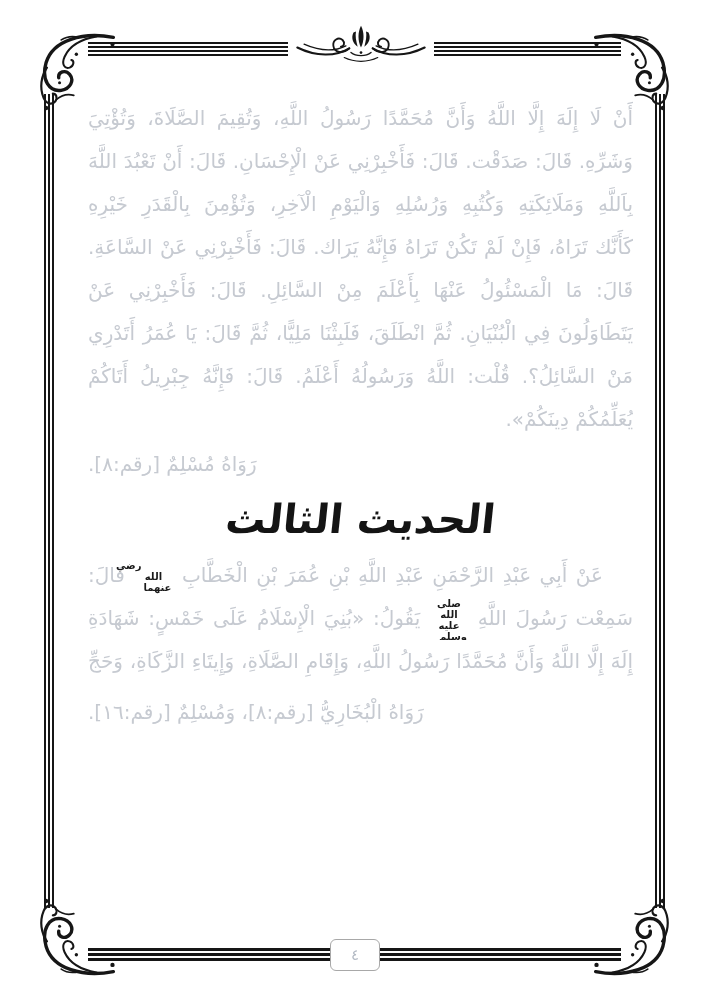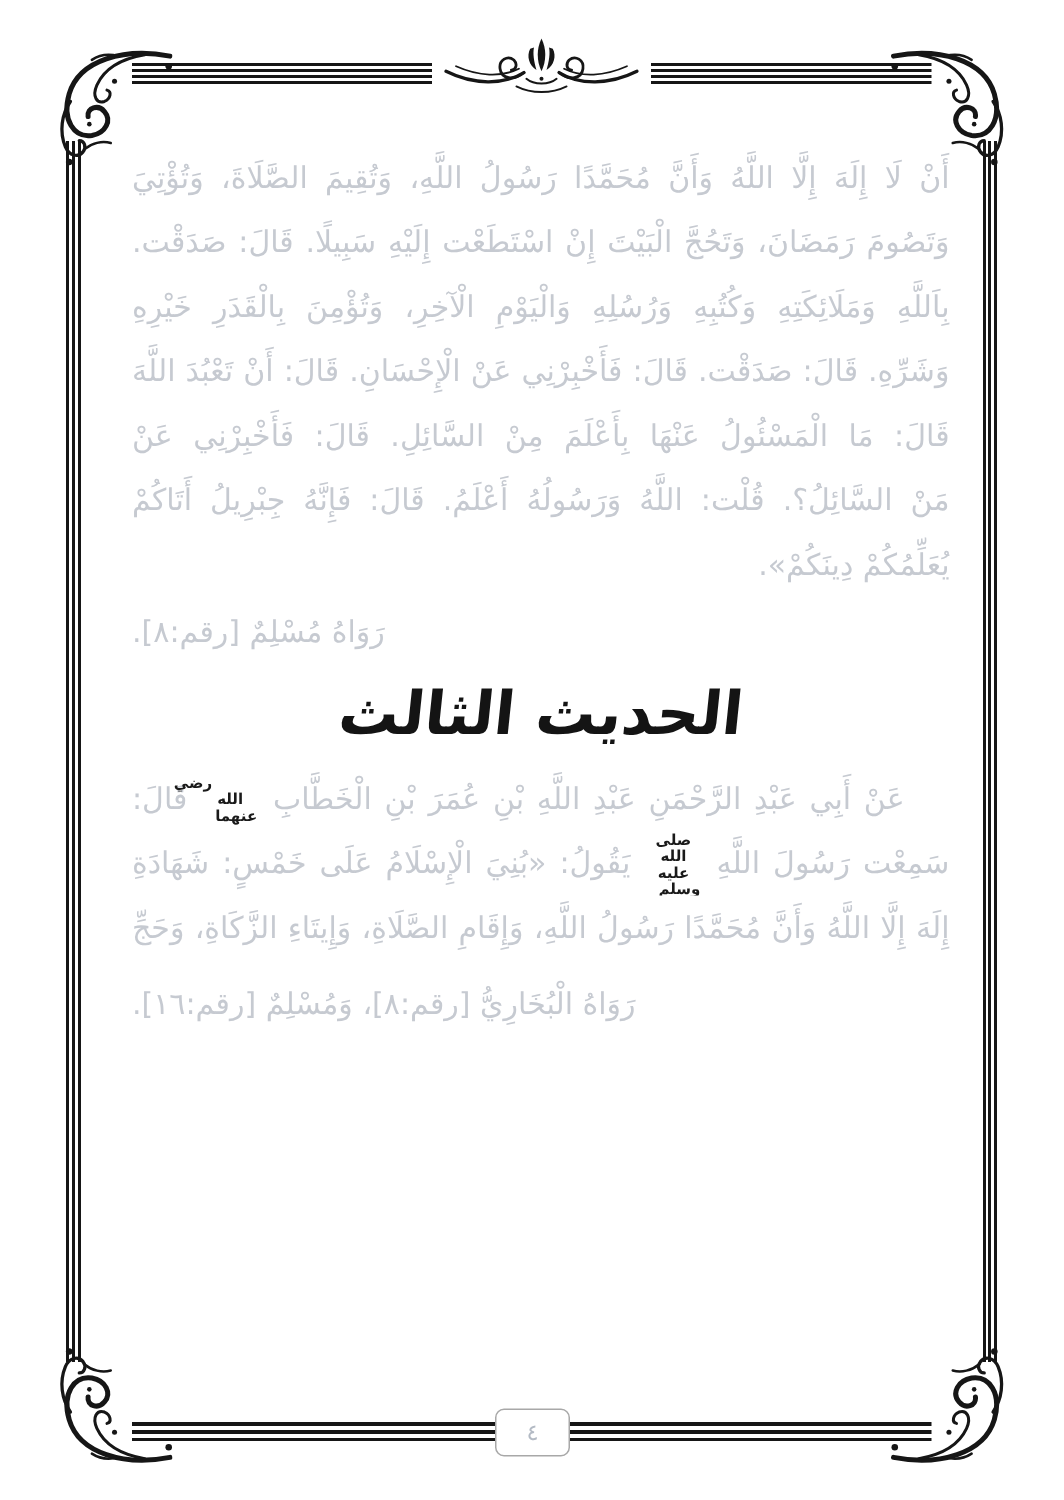--- a/index.html
+++ b/index.html
@@ -111,24 +111,25 @@
       </svg>
     </div>
 
   <div class="pagenum-box">
     <span class="pagenum">٤</span>
   </div>
 
   <div class="content">
 
     <div class="line">أَنْ لَا إِلَهَ إِلَّا اللَّهُ وَأَنَّ مُحَمَّدًا رَسُولُ اللَّهِ، وَتُقِيمَ الصَّلَاةَ، وَتُؤْتِيَ الزَّكَاةَ،</div>
-    <div class="line">وَتَصُومَ رَمَضَانَ، وَتَحُجَّ الْبَيْتَ إِنْ اسْتَطَعْت إِلَيْهِ سَبِيلًا. قَالَ: صَدَقْت.</div>
+    <div class="line">وَشَرِّهِ. قَالَ: صَدَقْت. قَالَ: فَأَخْبِرْنِي عَنْ الْإِحْسَانِ. قَالَ: أَنْ تَعْبُدَ اللَّهَ</div>
     <div class="line">بِاَللَّهِ وَمَلَائِكَتِهِ وَكُتُبِهِ وَرُسُلِهِ وَالْيَوْمِ الْآخِرِ، وَتُؤْمِنَ بِالْقَدَرِ خَيْرِهِ</div>
-    <div class="line">وَشَرِّهِ. قَالَ: صَدَقْت. قَالَ: فَأَخْبِرْنِي عَنْ الْإِحْسَانِ. قَالَ: أَنْ تَعْبُدَ اللَّهَ</div>
+    <div class="line">كَأَنَّك تَرَاهُ، فَإِنْ لَمْ تَكُنْ تَرَاهُ فَإِنَّهُ يَرَاك. قَالَ: فَأَخْبِرْنِي عَنْ السَّاعَةِ.</div>
     <div class="line">قَالَ: مَا الْمَسْئُولُ عَنْهَا بِأَعْلَمَ مِنْ السَّائِلِ. قَالَ: فَأَخْبِرْنِي عَنْ أَمَارَاتِهَا؟</div>
+    <div class="line">يَتَطَاوَلُونَ فِي الْبُنْيَانِ. ثُمَّ انْطَلَقَ، فَلَبِثْنَا مَلِيًّا، ثُمَّ قَالَ: يَا عُمَرُ أَتَدْرِي</div>
     <div class="line">مَنْ السَّائِلُ؟. قُلْت: اللَّهُ وَرَسُولُهُ أَعْلَمُ. قَالَ: فَإِنَّهُ جِبْرِيلُ أَتَاكُمْ</div>
     <div class="line end">يُعَلِّمُكُمْ دِينَكُمْ».</div>
 
     <div class="citation">رَوَاهُ مُسْلِمٌ [رقم:٨].</div>
 
     <div class="heading">الحديث الثالث</div>
 
     <div class="line indent">
       <span>عَنْ أَبِي عَبْدِ الرَّحْمَنِ عَبْدِ اللَّهِ بْنِ عُمَرَ بْنِ الْخَطَّابِ</span>
       <span class="seal">رضي الله عنهما</span>

